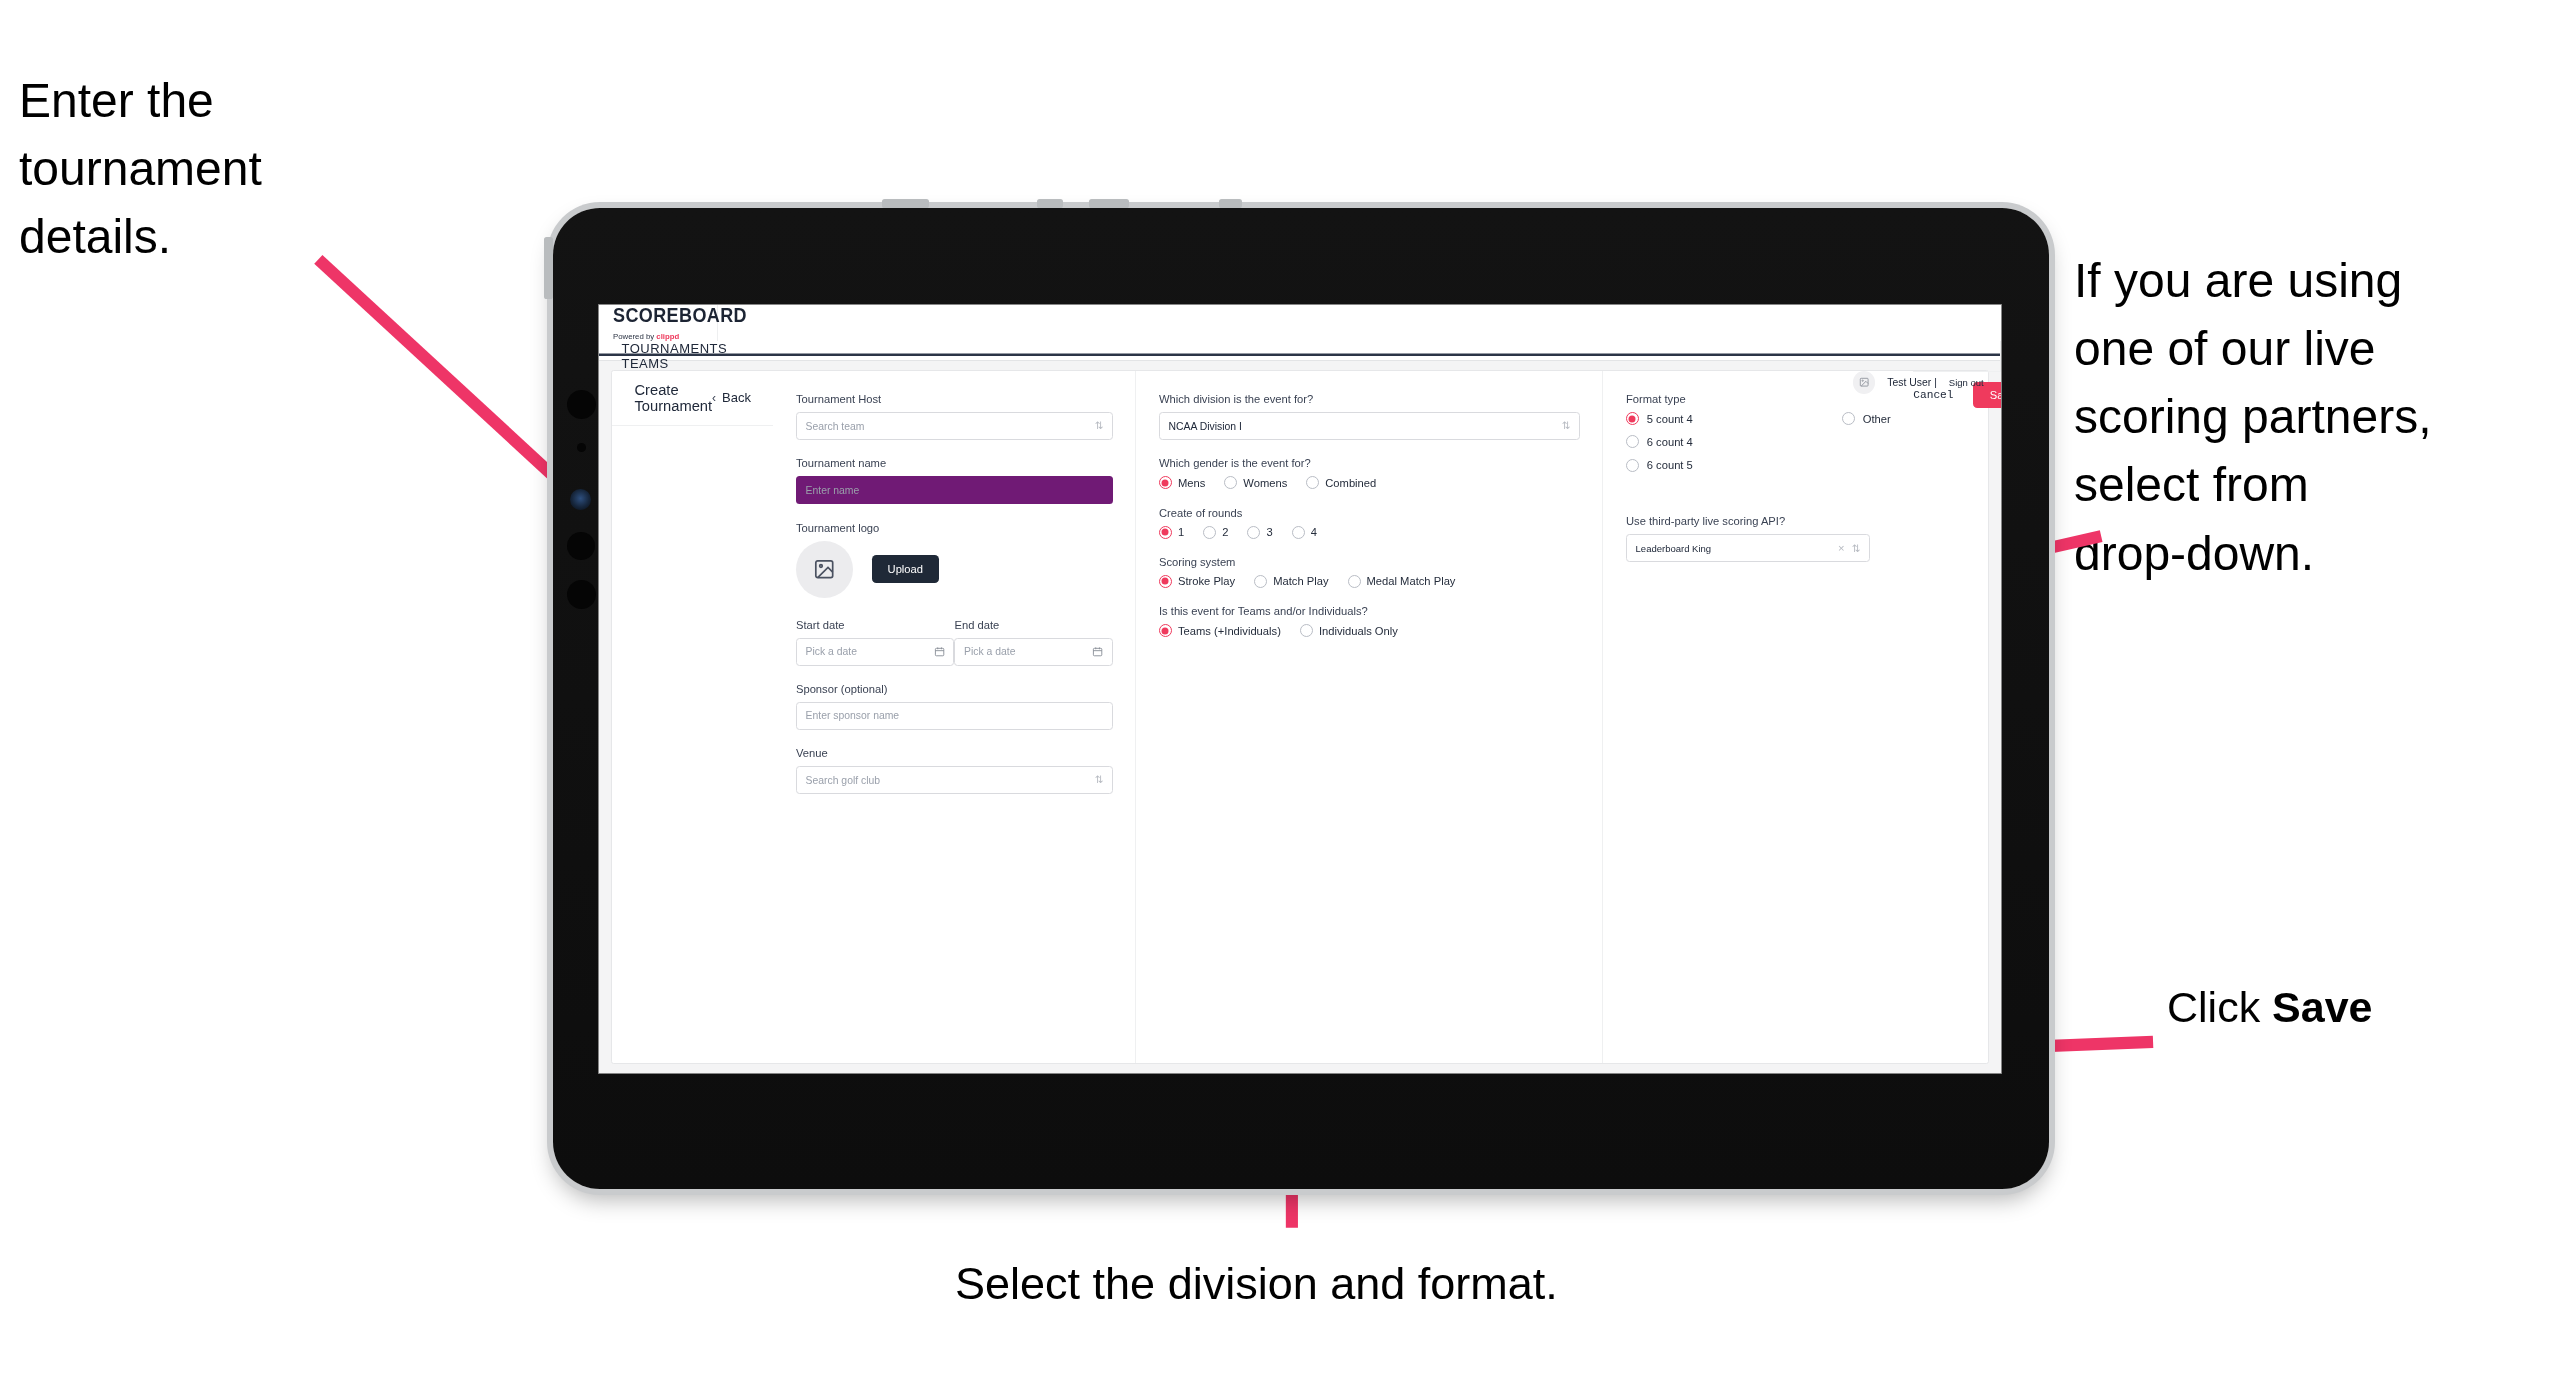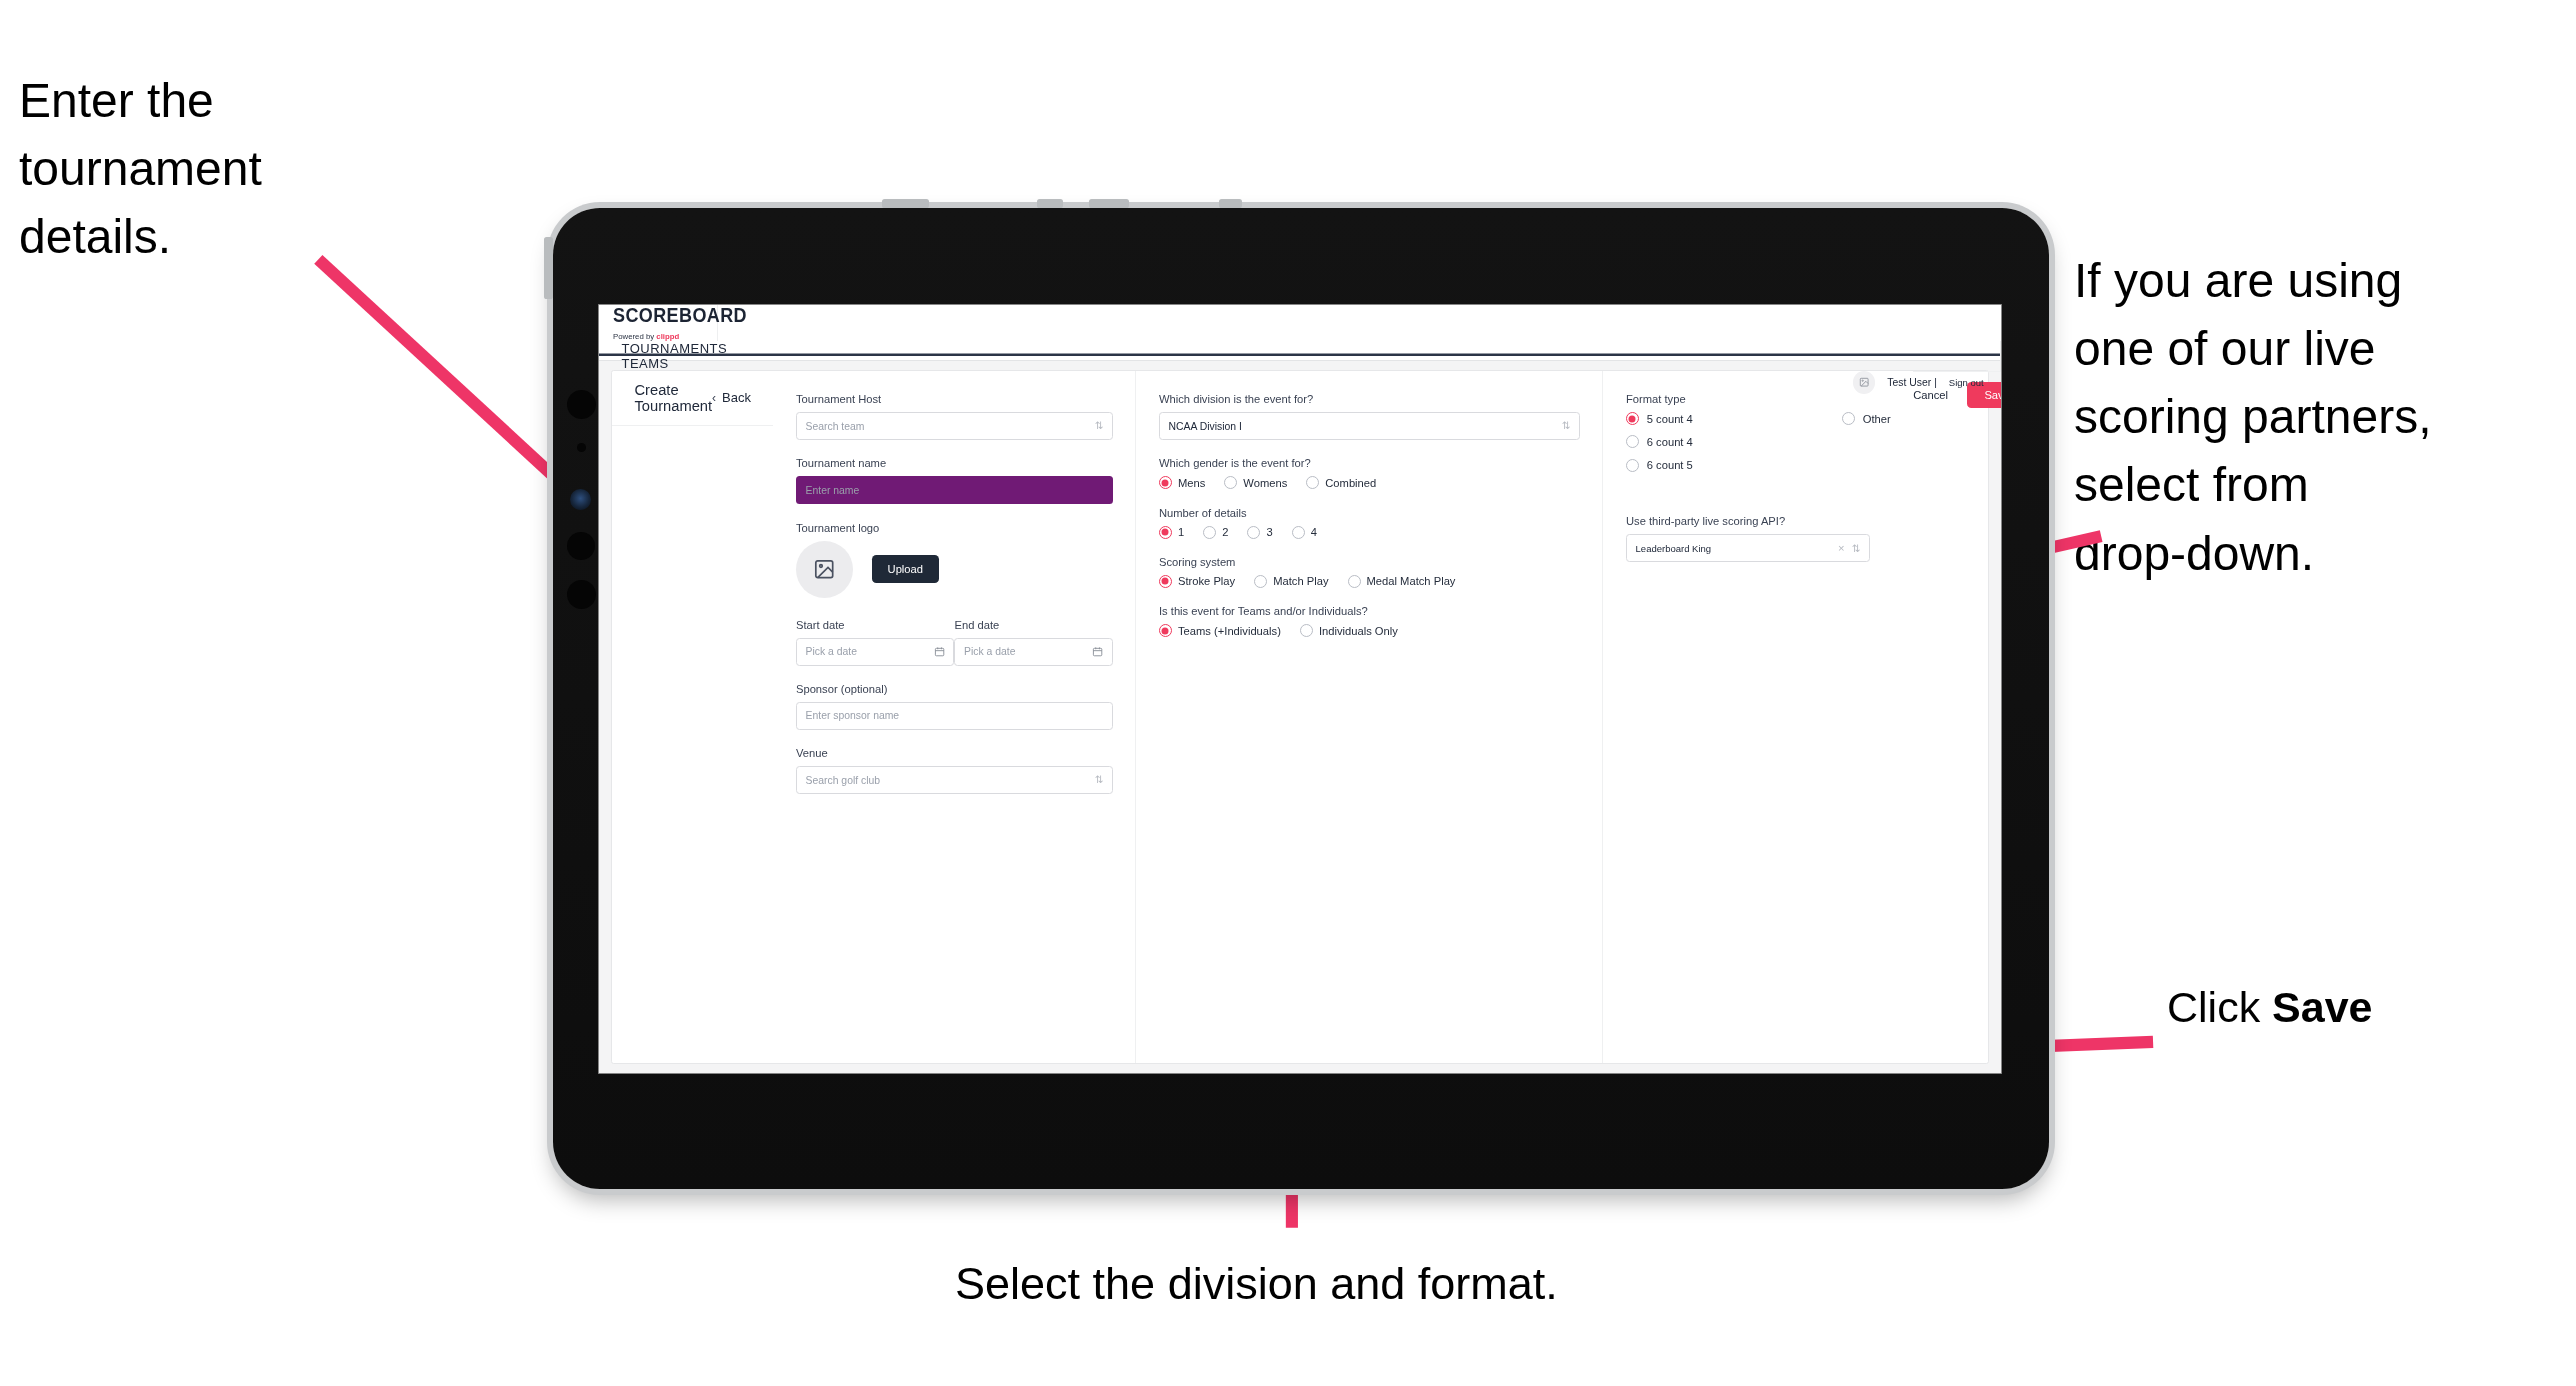--- a/index.html
+++ b/index.html
@@ -164,21 +164,21 @@
   .fmt-col-a { width: 216px; }
   .fmt-col-b { flex: 1; }
   .fmt-item { display:flex; align-items:center; gap: 7.8px; margin-bottom: 10.4px; cursor:pointer; }
 
   
   #card-foot {
     border-top:0.9px solid #eff0f1; height: 48px;
     display:flex; align-items:center; justify-content:flex-end; gap: 19px;
     padding-right: 22.5px;
   }
-  #cancel-btn { font-size: 11.2px; color:#20293a; cursor:pointer; }
+  #cancel-btn { font-size: 11.2px; color:#20293a; cursor:pointer;font-family:Liberation Mono, monospace; }
   #save-btn {
     background:#ef3a5d; color:#fff; font-size: 11.2px; font-weight:400;
     border-radius: 4.3px; padding: 7px 17.3px; cursor:pointer;
   }
 </style>
 </head>
 <body>
 
 <div id="stage">
 
@@ -333,21 +333,21 @@
               <div class="radio-item">
                 <span class="radio"></span>
                 <span class="radio-label">Womens</span>
               </div>
               <div class="radio-item">
                 <span class="radio"></span>
                 <span class="radio-label">Combined</span>
               </div>
             </div>
 
-            <div class="flabel mt">Number of details</div>
+            <div class="flabel mt">Create of rounds</div>
             <div class="radio-row">
               <div class="radio-item">
                 <span class="radio on"></span>
                 <span class="radio-label">1</span>
               </div>
               <div class="radio-item">
                 <span class="radio"></span>
                 <span class="radio-label">2</span>
               </div>
               <div class="radio-item">

